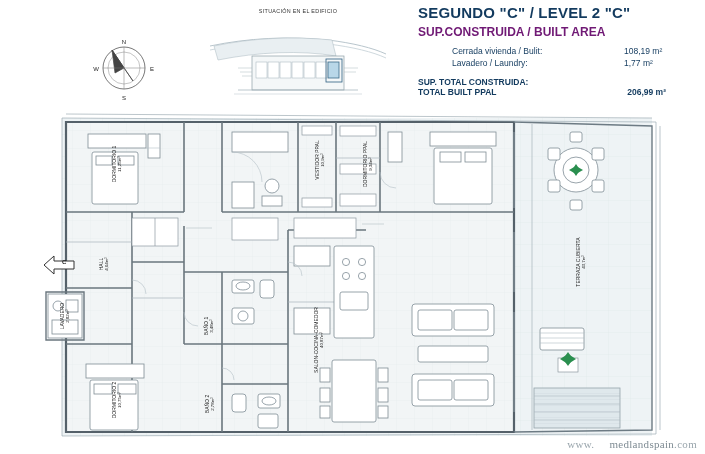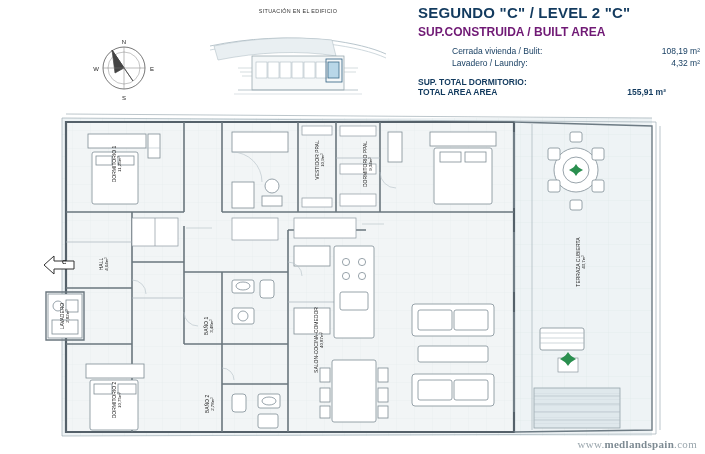--- a/index.html
+++ b/index.html
@@ -49,21 +49,21 @@
     font-size: 8.5px;
     color: #123a5e;
     margin-left: 34px;
   }
   .spec-table td {
     padding: 1px 0;
     vertical-align: top;
     white-space: nowrap;
   }
   .spec-table td.label { text-align: left; }
-  .spec-table td.value { text-align: right; width: 76px; }
+  .spec-table td.value { width: 76px; }
 
   .total-block {
     margin-top: 8px;
     width: 248px;
     font-size: 8.5px;
     color: #123a5e;
   }
   .total-block .tline {
     display: flex;
     justify-content: space-between;
@@ -129,21 +129,21 @@
 
   .watermark {
     position: absolute;
     right: 8px;
     bottom: 4px;
     font-size: 11px;
     color: #9aa6ad;
     font-family: "Liberation Serif", serif;
     letter-spacing: 0.3px;
   }
-  .watermark b { color: #7e8b93; font-weight: bold; }
+  .watermark b { color: #7e8b93; font-weight: normal; margin-left: 15px; }
 
   .entry-label {
     position: absolute;
     font-size: 6px;
     font-weight: bold;
     color: #222;
   }
 </style>
 </head>
 <body>
@@ -155,33 +155,33 @@
     <div class="subtitle">SUP.CONSTRUIDA / BUILT AREA</div>
 
     <table class="spec-table">
       <tbody>
         <tr>
           <td class="label">Cerrada vivienda / Bulit:</td>
           <td class="value">108,19 m²</td>
         </tr>
         <tr>
           <td class="label">Lavadero / Laundry:</td>
-          <td class="value">4,32 m²</td>
+          <td class="value">1,77 m²</td>
         </tr>
       </tbody>
     </table>
 
     <div class="total-block">
       <div class="tline">
-        <span class="l">SUP. TOTAL DORMITORIO:</span>
+        <span class="l">SUP. TOTAL CONSTRUIDA:</span>
         <span class="v">&nbsp;</span>
       </div>
       <div class="tline">
-        <span class="l">TOTAL AREA AREA</span>
-        <span class="v">155,91 m²</span>
+        <span class="l">TOTAL BUILT PPAL</span>
+        <span class="v">206,99 m²</span>
       </div>
     </div>
   </div>
 
   <div class="compass">
     <svg width="76" height="76" viewBox="0 0 76 76">
       <circle cx="38" cy="40" r="21" fill="#ffffff" stroke="#555" stroke-width="0.8"></circle>
       <circle cx="38" cy="40" r="16" fill="none" stroke="#888" stroke-width="0.5"></circle>
 
       <polygon points="26,22 47,53 38,40" fill="#ffffff" stroke="#444" stroke-width="0.7"></polygon>

